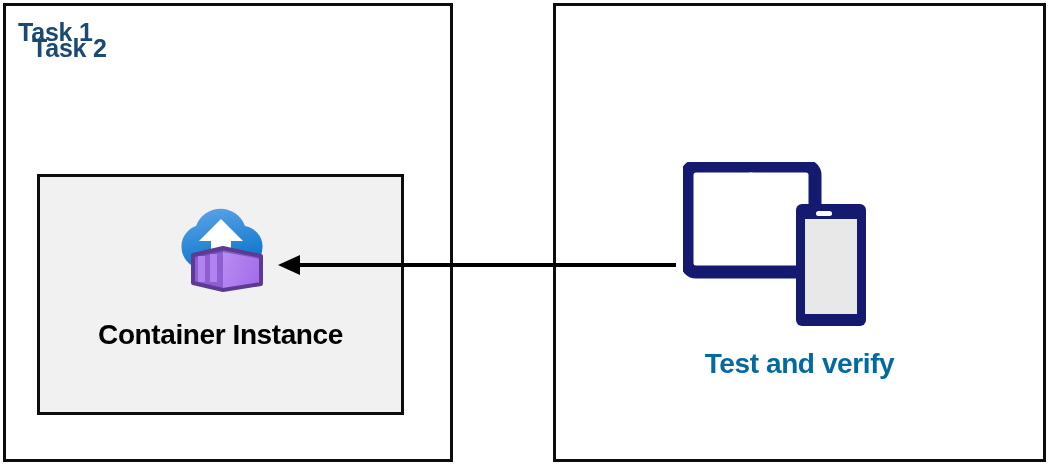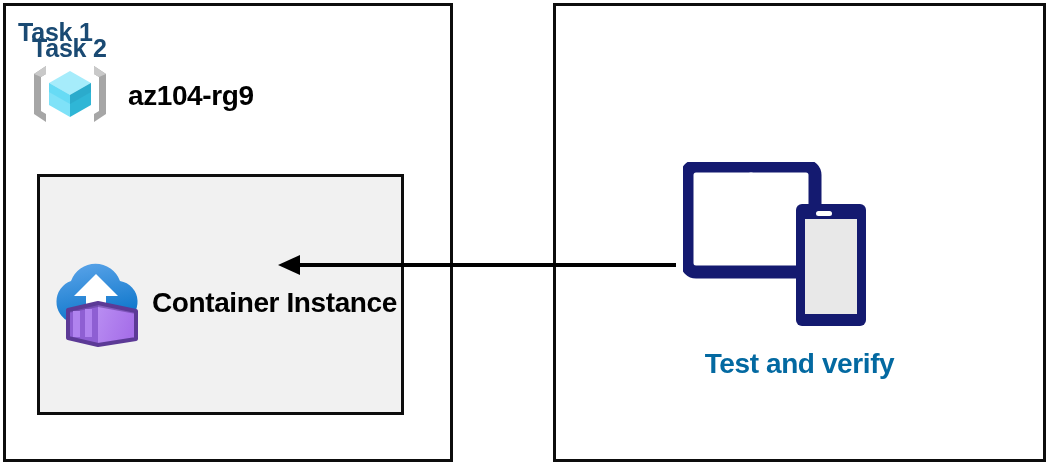--- a/index.html
+++ b/index.html
@@ -61,21 +61,21 @@
   #card-container-instance {
     position: absolute;
     left: 37px;
     top: 174px;
     width: 367px;
     height: 241px;
     background: #f1f1f1;
     border: 3px solid #0d0d0d;
     box-sizing: border-box;
     display: flex;
-    flex-direction: row;
+    flex-direction: column;
     align-items: center;
   }
   #ci-icon-wrap {
     margin-top: 18px;
   }
   #card-label {
     margin-top: 16px;
     font-size: 28px;
     font-weight: bold;
     color: #000000;
@@ -113,39 +113,20 @@
 </style>
 </head>
 <body>
 
 <div id="canvas">
 
   <div class="panel" id="panel-task1"></div>
 
   <div class="panel-title" id="title-task1">Task 1</div>
 
-  <div id="rg-row">
-    <span>
-      <svg width="80" height="64" viewBox="0 0 80 64" aria-hidden="true">
-
-        <polygon points="16,4 4,12 4,52 16,60 16,52 11,49 11,15 16,12" fill="#a6a6a6"></polygon>
-        <polygon points="16,4 4,12 11,15 16,12" fill="#c9c9c9"></polygon>
-
-        <polygon points="64,4 76,12 76,52 64,60 64,52 69,49 69,15 64,12" fill="#a6a6a6"></polygon>
-        <polygon points="64,4 76,12 69,15 64,12" fill="#c9c9c9"></polygon>
-
-        <polygon points="40,9 61,21 40,33 19,21" fill="#a6ecfb"></polygon>
-        <polygon points="19,21 40,33 40,55 19,43" fill="#7fe2f8"></polygon>
-        <polygon points="61,21 61,43 40,55 40,33" fill="#2fb6d6"></polygon>
-        <polygon points="40,33 19,21 19,30 40,42" fill="#63d9f4" opacity="0.85"></polygon>
-        <polygon points="40,33 61,21 61,30 40,42" fill="#29a4c4" opacity="0.6"></polygon>
-      </svg>
-    </span>
-    <span id="rg-label">az104-rg9</span>
-  </div>
 
   <div id="card-container-instance">
     <div id="ci-icon-wrap">
       <svg width="112" height="104" viewBox="0 0 112 104" aria-hidden="true">
         <defs>
           <linearGradient id="cloudGrad" x1="0" y1="0" x2="0.3" y2="1">
             <stop offset="0%" stop-color="#5ea6ea"></stop>
             <stop offset="100%" stop-color="#1178cc"></stop>
           </linearGradient>
           <linearGradient id="boxGrad" x1="0" y1="0" x2="1" y2="0.4">

